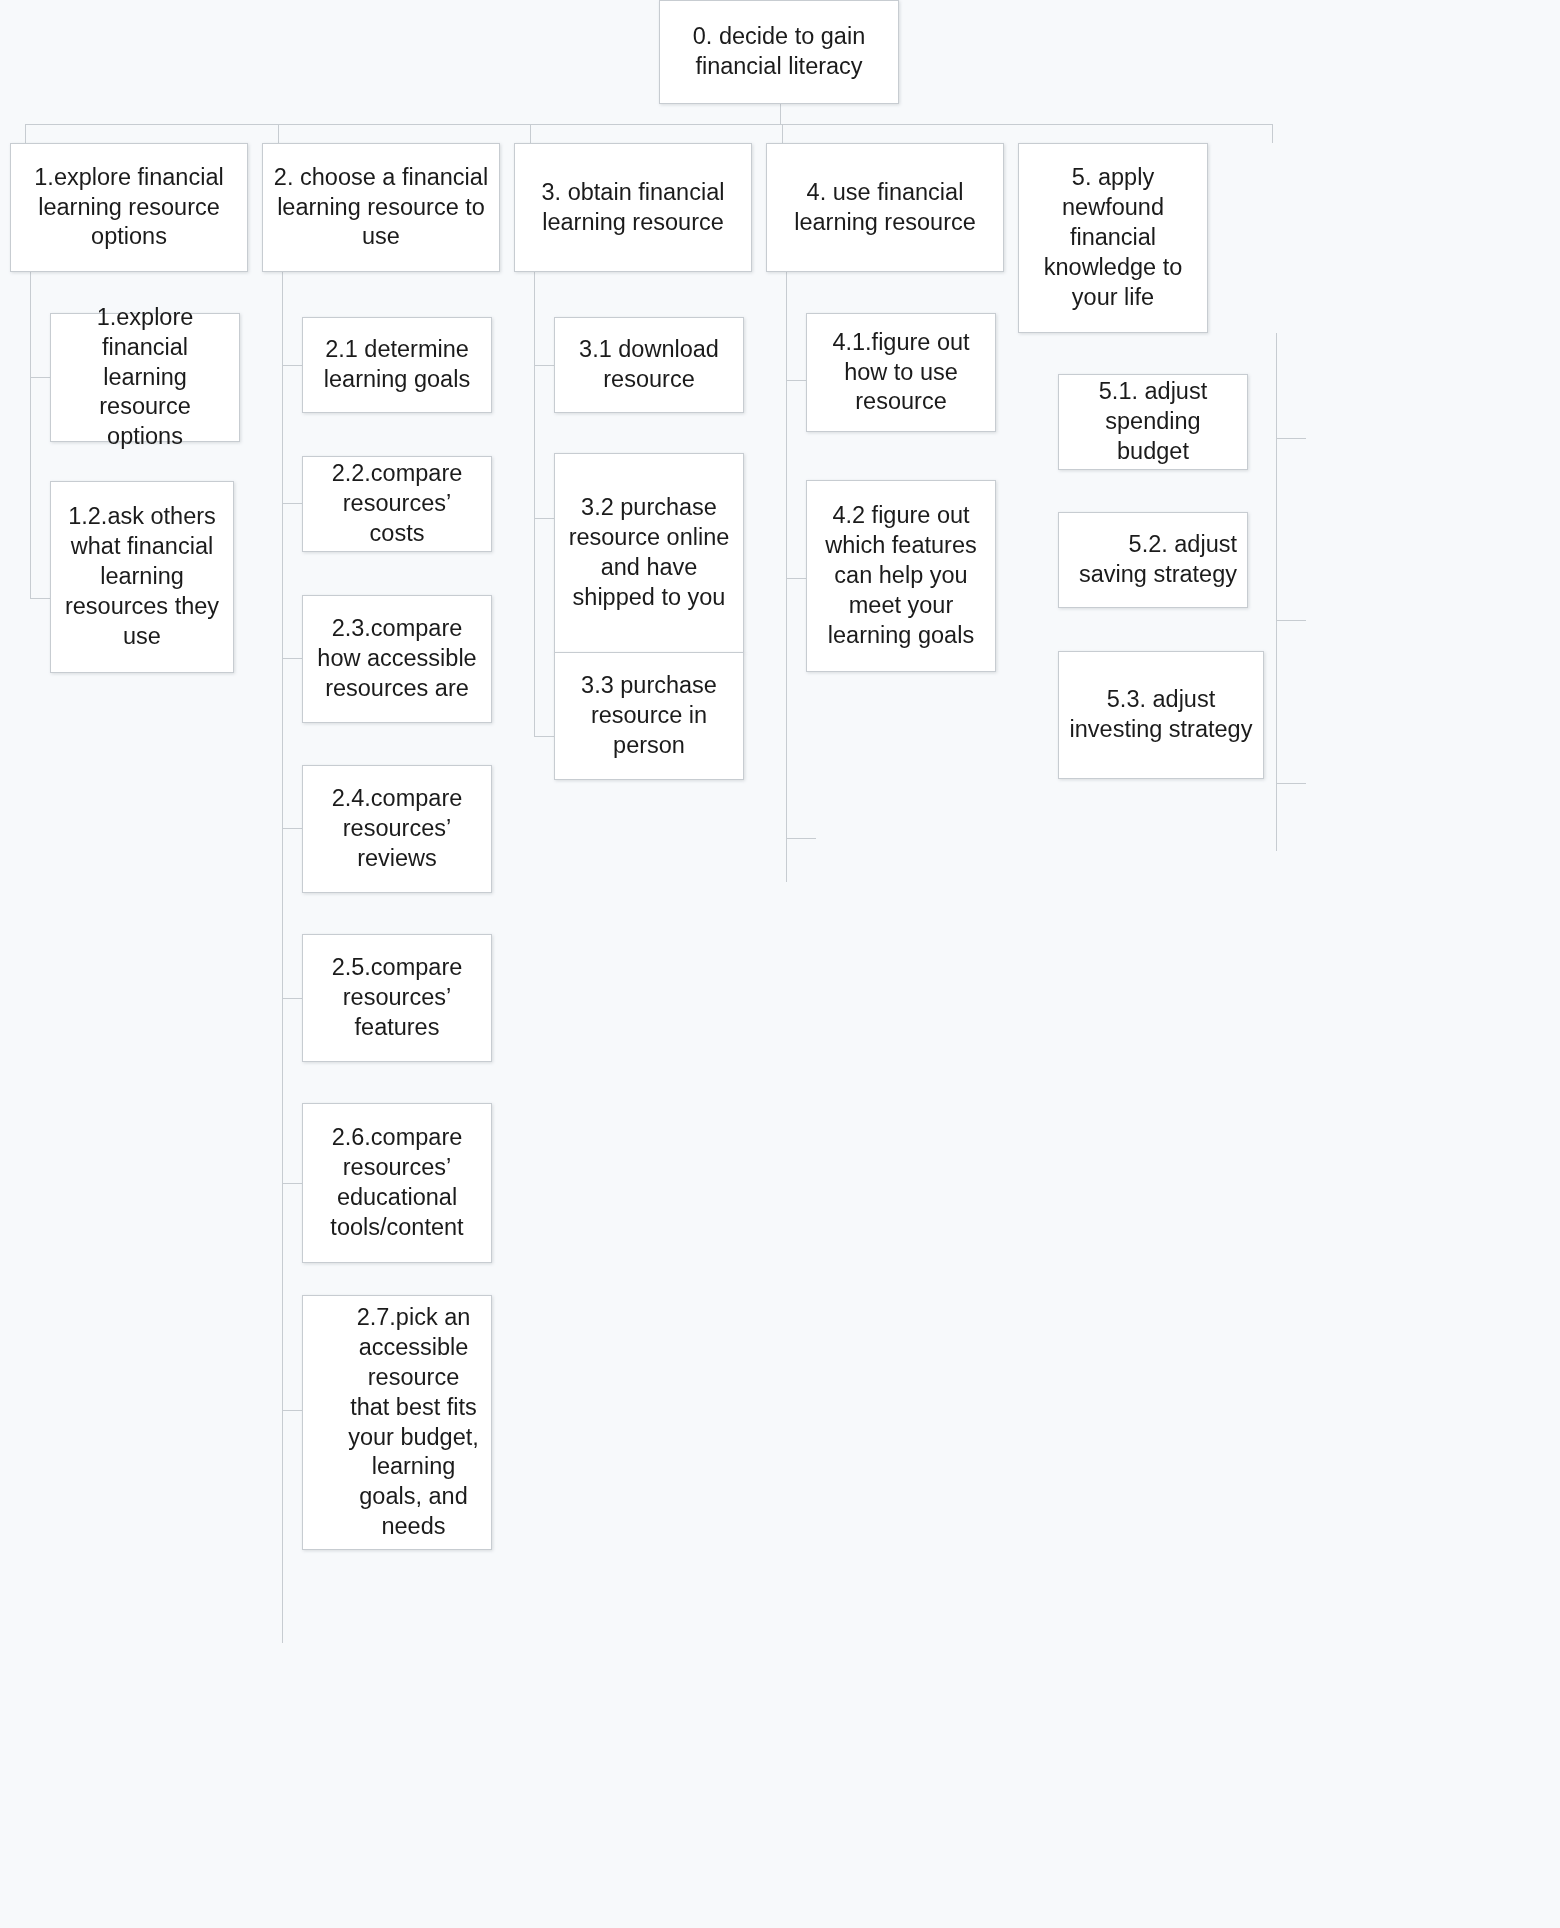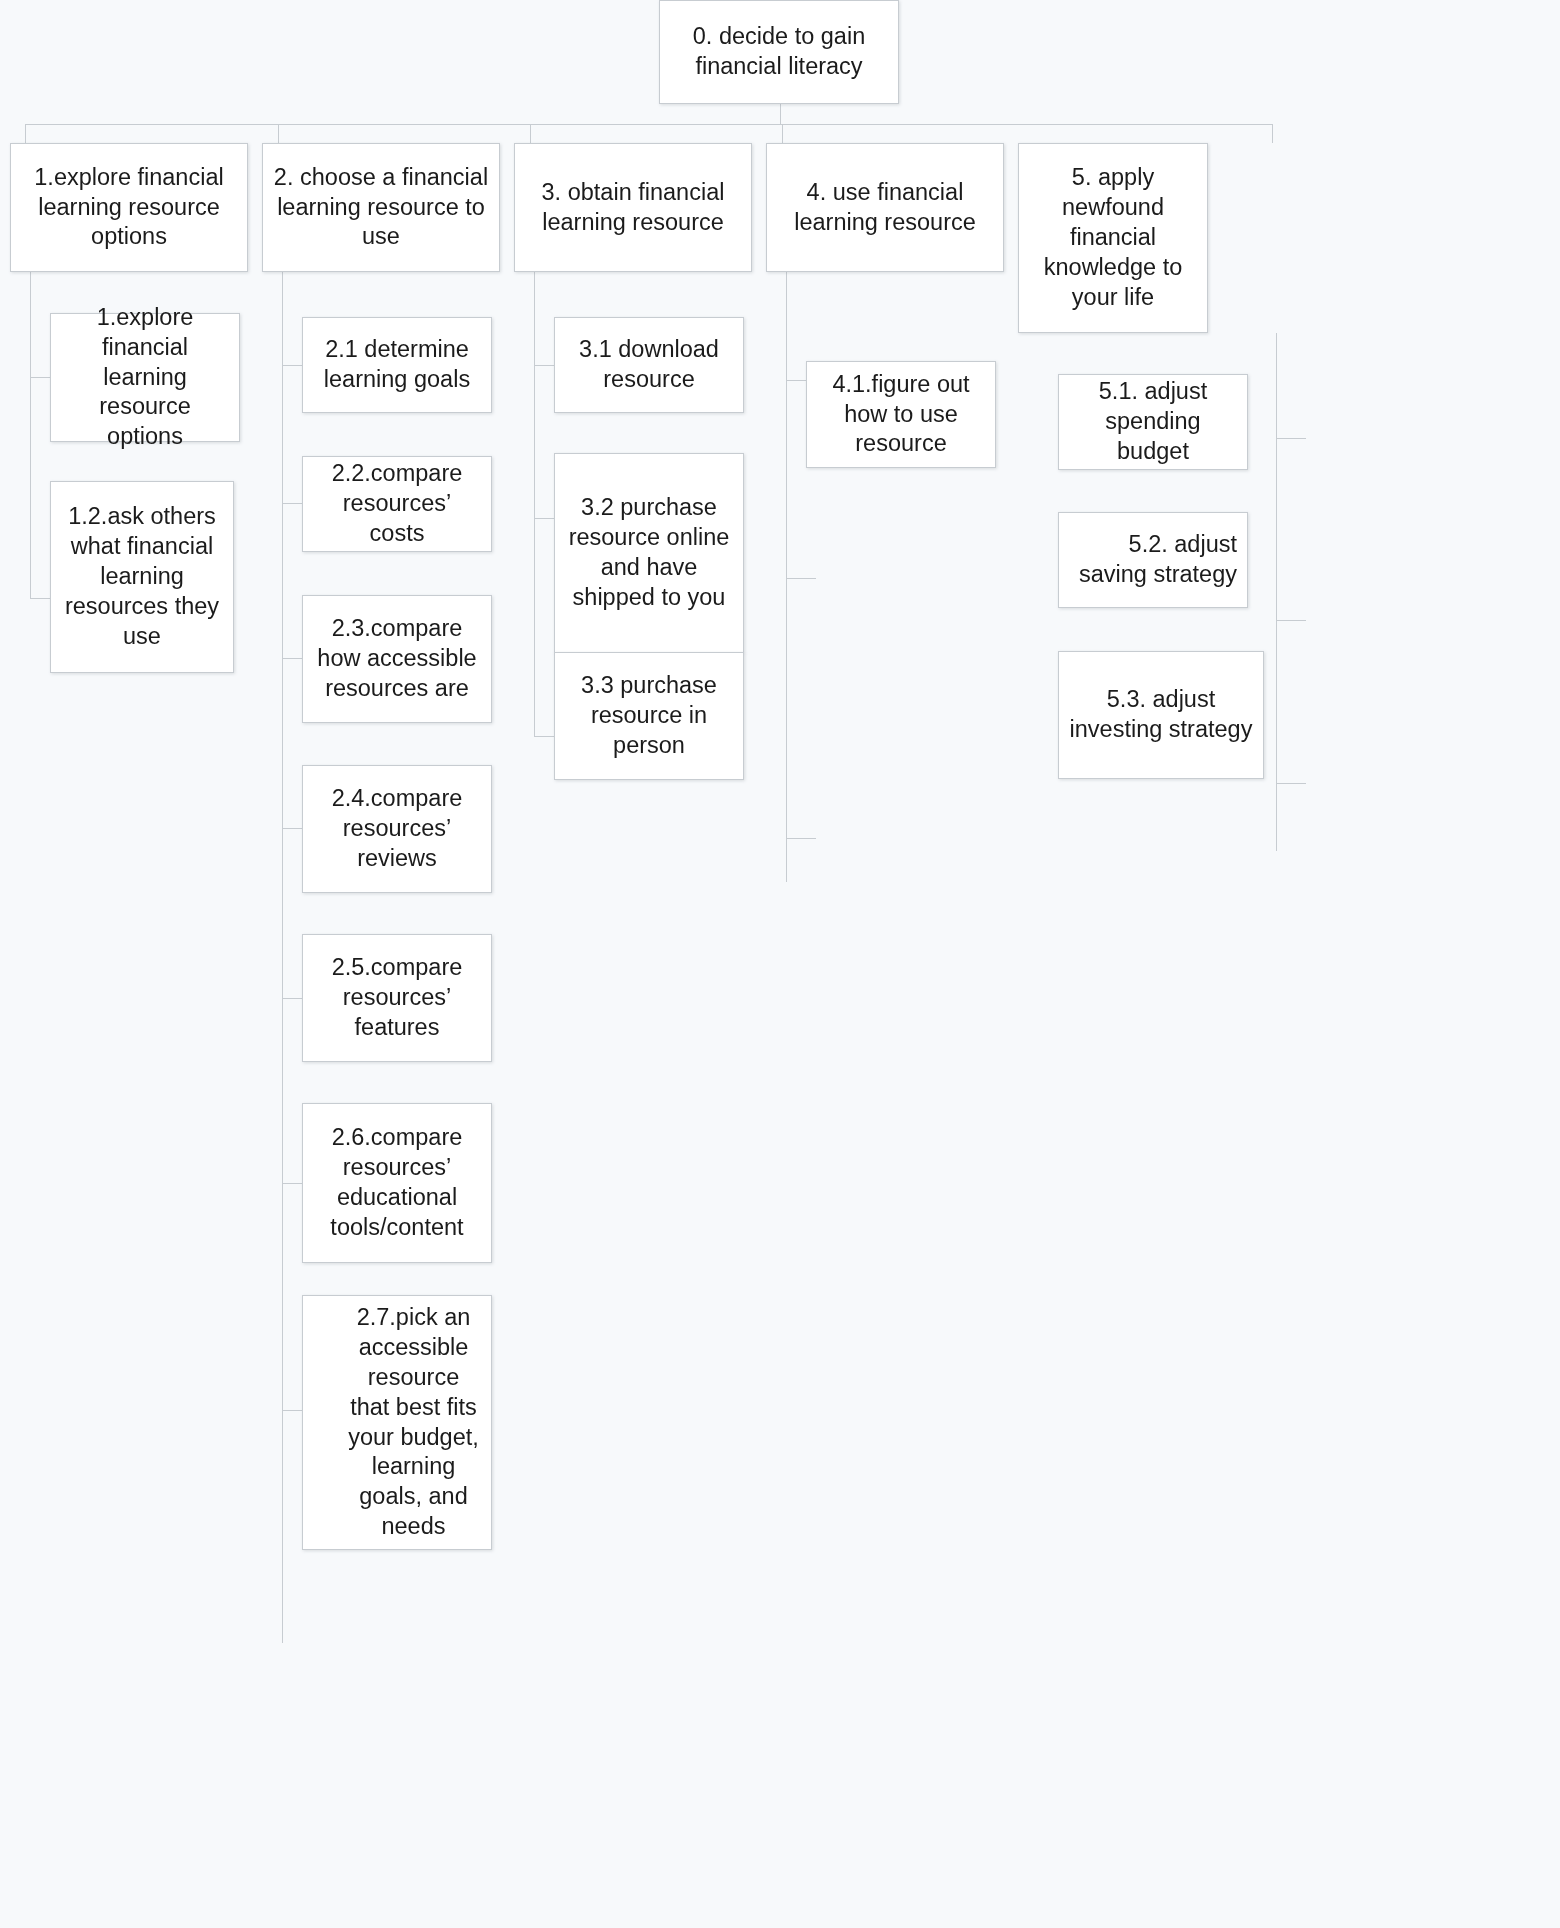--- a/index.html
+++ b/index.html
@@ -150,24 +150,27 @@
   </div>
 
   <div class="node" style="left:554px; top:453px; width:190px; height:200px;">
     <span>3.2 purchase resource online and have shipped to you</span>
   </div>
 
   <div class="node" style="left:554px; top:652px; width:190px; height:128px;">
     <span>3.3 purchase resource in person</span>
   </div>
 
-  <div class="node" style="left:806px; top:313px; width:190px; height:107px;margin-top:48px;">
+  <div class="node" style="left:806px; top:313px; width:190px; height:119px;">
     <span>4.1.figure out how to use resource</span>
   </div>
 
+  <div class="node" style="left:806px; top:480px; width:190px; height:192px;">
+    <span>4.2 figure out which features can help you meet your learning goals</span>
+  </div>
 
 
   <div class="node" style="left:1058px; top:374px; width:190px; height:96px;">
     <span>5.1. adjust spending budget</span>
   </div>
 
   <div class="node" style="left:1058px; top:512px; width:190px; height:96px;text-align:right;">
     <span>5.2. adjust saving strategy</span>
   </div>
 

